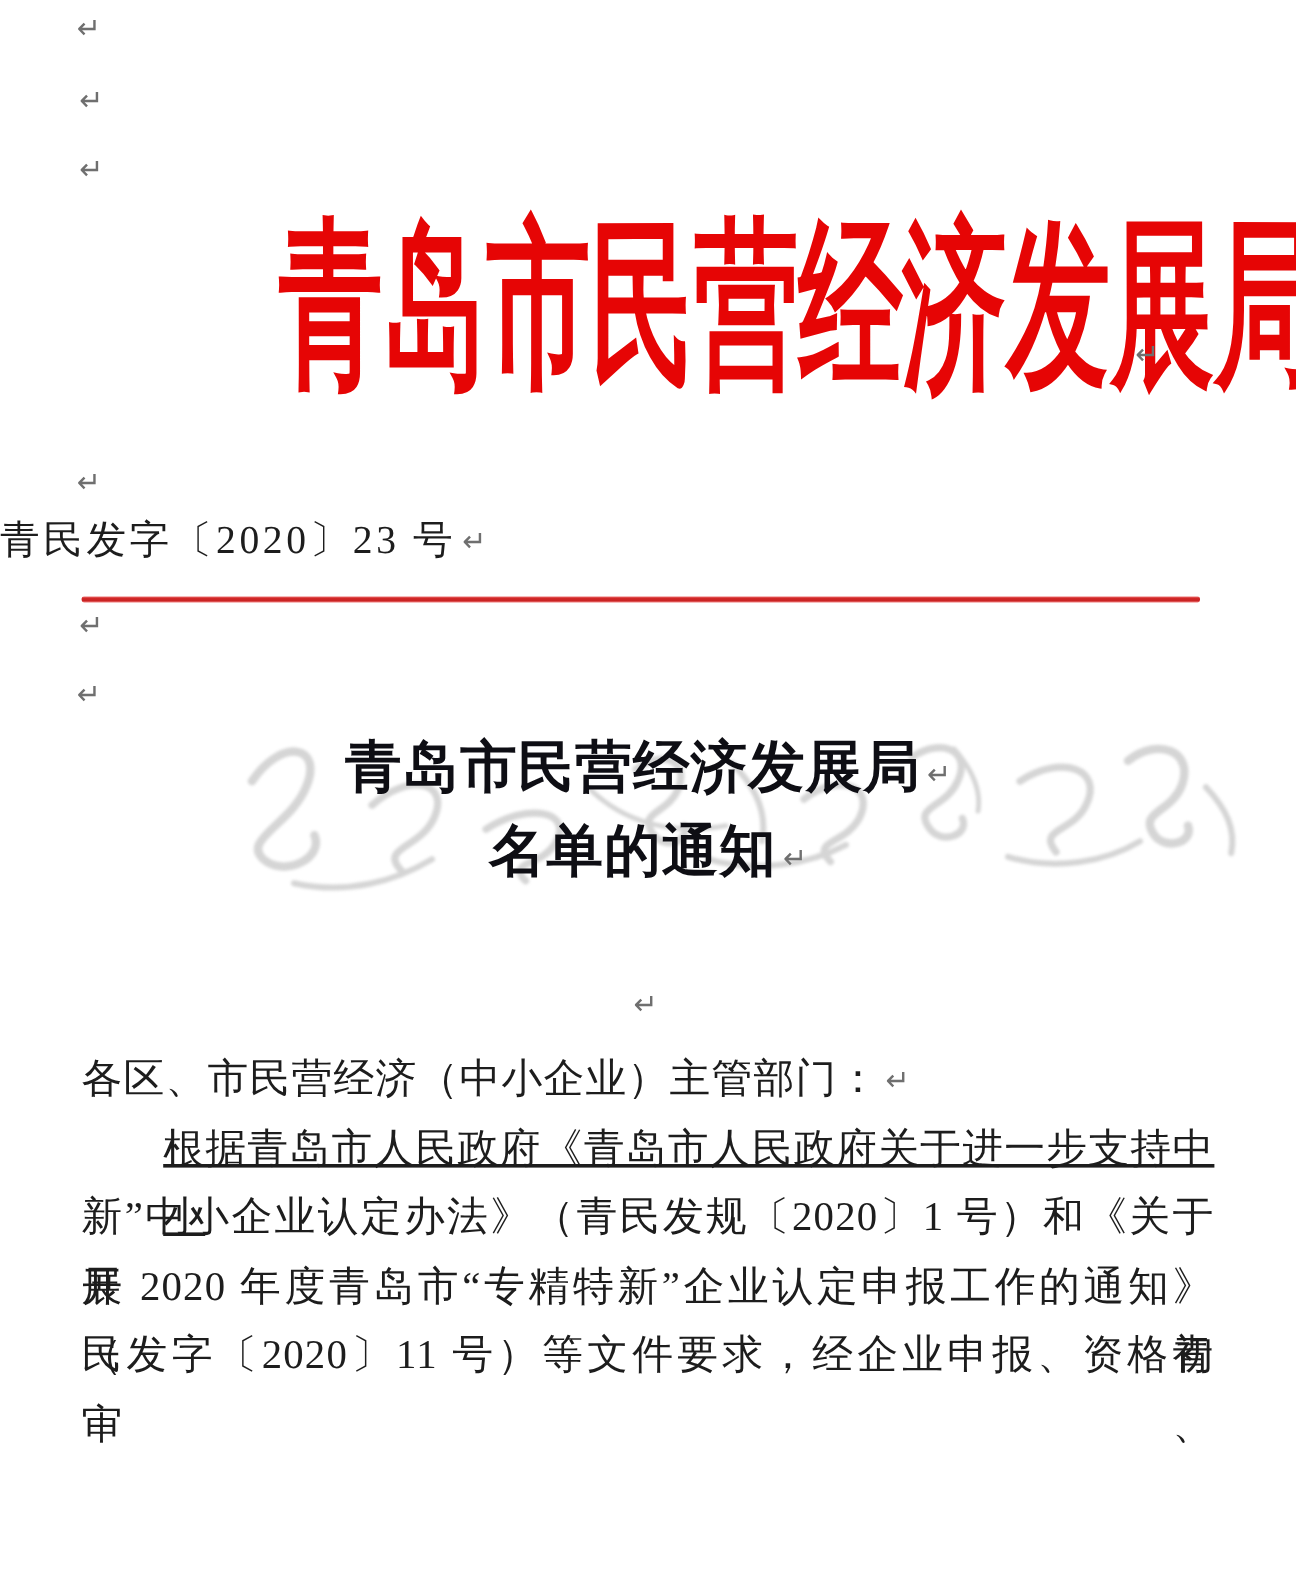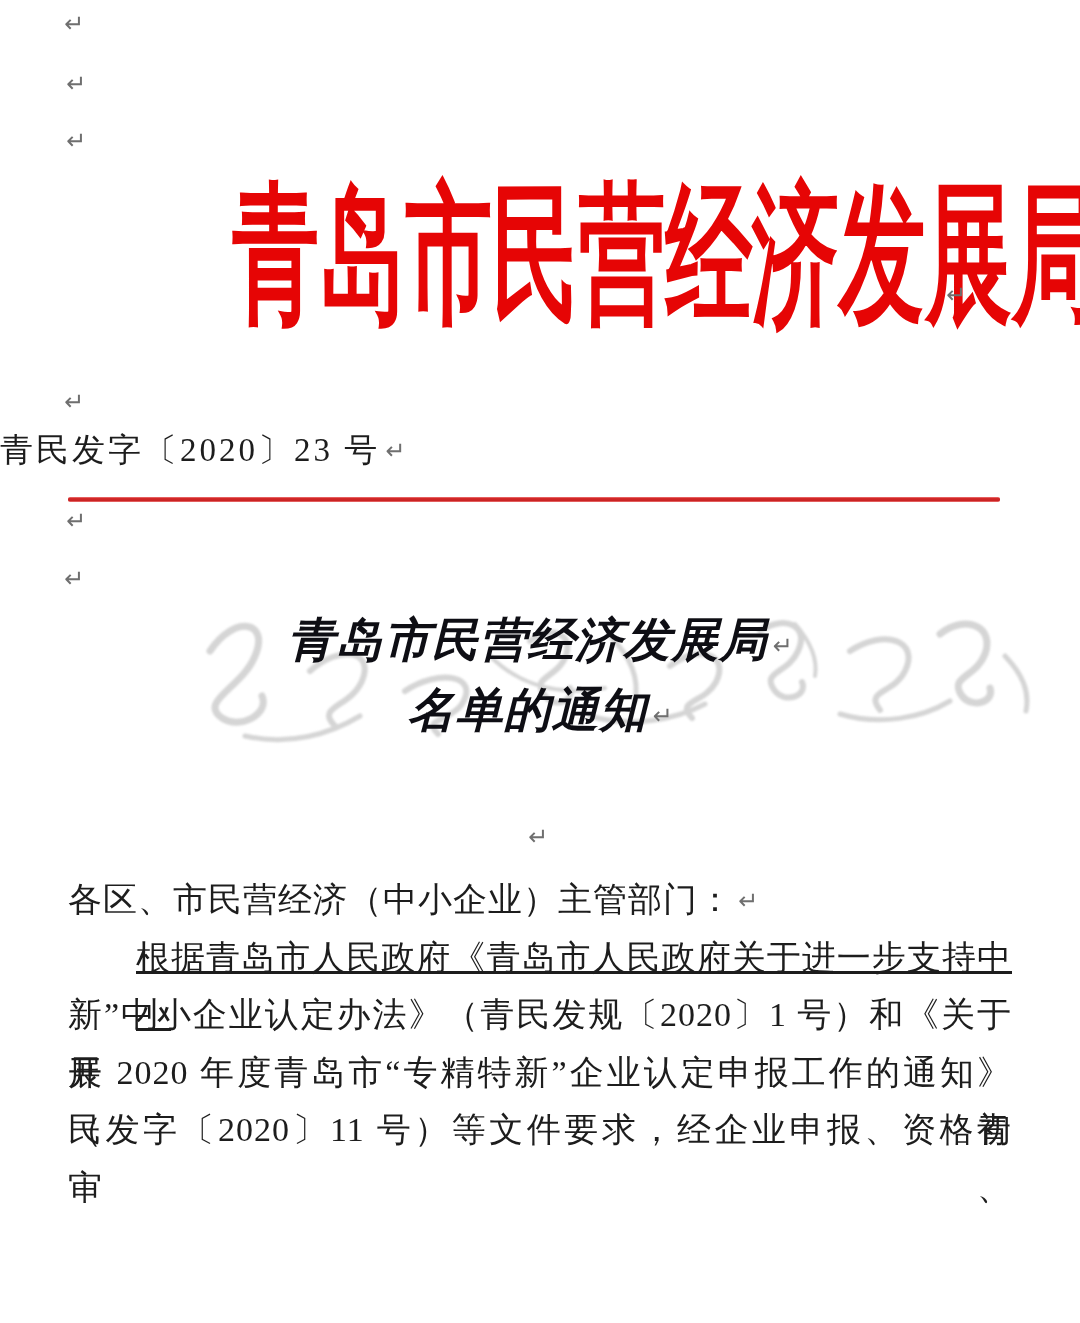--- a/index.html
+++ b/index.html
@@ -62,21 +62,20 @@
   
   .title-block {
     position: absolute;
     left: 0; right: 0; top: 605px;
     text-align: center;
     font-size: 47px;
     font-weight: 700;
     color: #0e0e14;
     letter-spacing: 1px;
     z-index: 1;
-    font-style: italic;
   }
   .title-line { height: 70px; line-height: 70px; white-space: nowrap; }
 
   
   .body-block {
     position: absolute;
     left: 68px; top: 871px;
     width: 944px;
     font-size: 34px;
     color: #1d1d1d;

